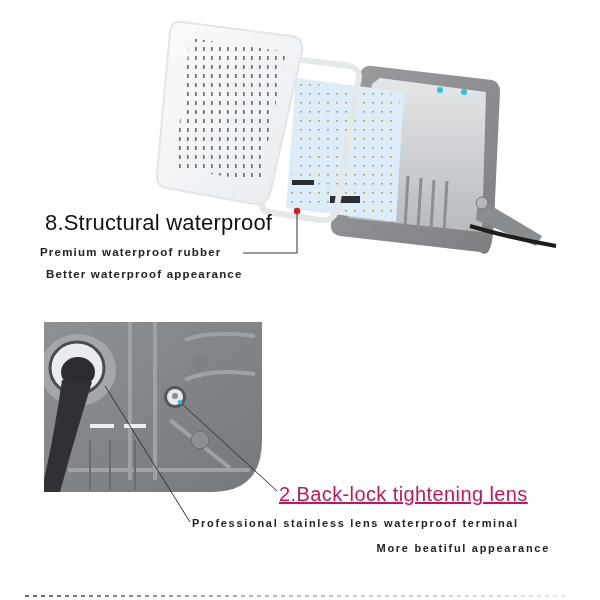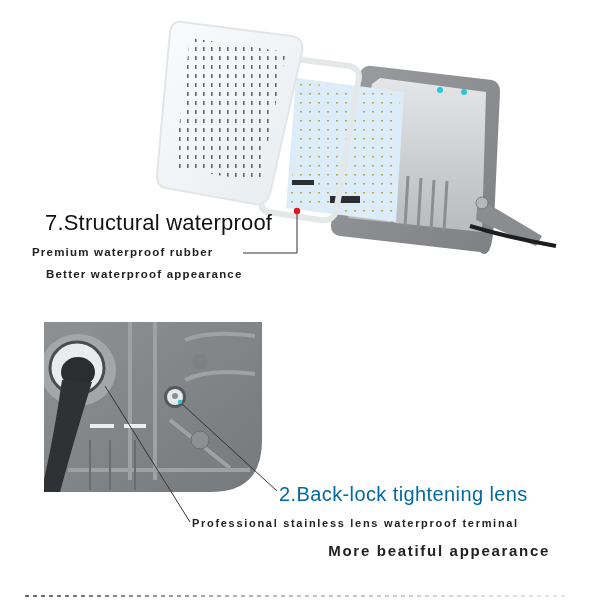--- a/index.html
+++ b/index.html
@@ -7,26 +7,26 @@
     body { position: relative; font-family: "Liberation Sans", sans-serif; color: #111; }
 
     .abs { position: absolute; }
 
     
     #hero { left: 150px; top: 20px; width: 410px; height: 240px; }
 
     
     .title1 { left: 45px; top: 210px; font-size: 22px; letter-spacing: 0.2px; color: #111; white-space: nowrap; }
     .sub { font-size: 11.5px; font-weight: bold; letter-spacing: 1.2px; color: #222; white-space: nowrap; }
-    .sub1a { left: 32px; top: 246px; }
+    .sub1a { left: 40px; top: 246px; }
     .sub1b { left: 46px; top: 268px; }
 
-    .title2 { left: 279px; top: 483px; font-size: 20px; letter-spacing: 0.4px; color: #0369a1; white-space: nowrap; }
+    .title2 { left: 279px; top: 483px; font-size: 20px; letter-spacing: 0.4px; color: #be185d; white-space: nowrap; text-decoration: underline; }
     .sub2a { left: 192px; top: 517px; font-size: 11px; letter-spacing: 1.7px; }
-    .sub2b { right: 50px; top: 542px; font-size: 15px; letter-spacing: 1.7px; }
+    .sub2b { right: 50px; top: 542px; font-size: 11px; letter-spacing: 1.7px; }
 
     
     #closeup { left: 44px; top: 322px; width: 219px; height: 171px; }
 
     
     #leaders { left: 0; top: 0; width: 600px; height: 600px; pointer-events: none; }
 
     
     .divider { left: 25px; top: 595px; width: 540px; height: 2px;
       background-image: linear-gradient(to right, rgba(255,255,255,0) 0 50%, #fff 50% 100%),
@@ -131,21 +131,21 @@
   <circle cx="180" cy="402" r="2.2" fill="#25c7d8"></circle>
 </svg>
 
 <svg id="leaders" class="abs" viewBox="0 0 600 600" xmlns="http://www.w3.org/2000/svg">
   <polyline points="297,211 297,253 243,253" fill="none" stroke="#333" stroke-width="1"></polyline>
   <circle cx="297" cy="211" r="3.2" fill="#e8141c"></circle>
   <line x1="105" y1="386" x2="190" y2="522" stroke="#333" stroke-width="1"></line>
   <line x1="182" y1="404" x2="277" y2="491" stroke="#333" stroke-width="1"></line>
 </svg>
 
-<div class="abs title1">7.Structural waterproof</div>
+<div class="abs title1">8.Structural waterproof</div>
 <div class="abs sub sub1a">Premium waterproof rubber</div>
 <div class="abs sub sub1b">Better waterproof appearance</div>
 
 <div class="abs title2">2.Back-lock tightening lens</div>
 <div class="abs sub sub2a">Professional stainless lens waterproof terminal</div>
 <div class="abs sub sub2b">More beatiful appearance</div>
 
 <div class="abs divider"></div>
 
 </body></html>

